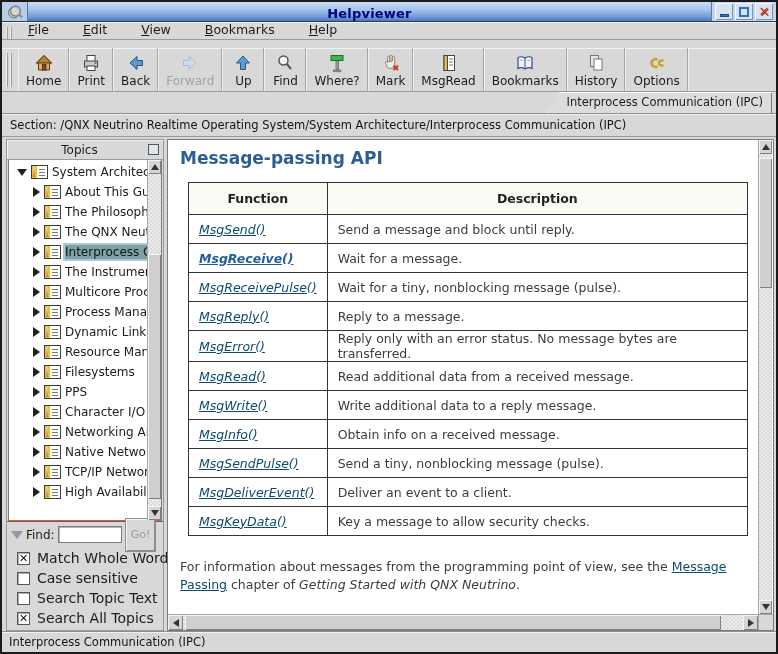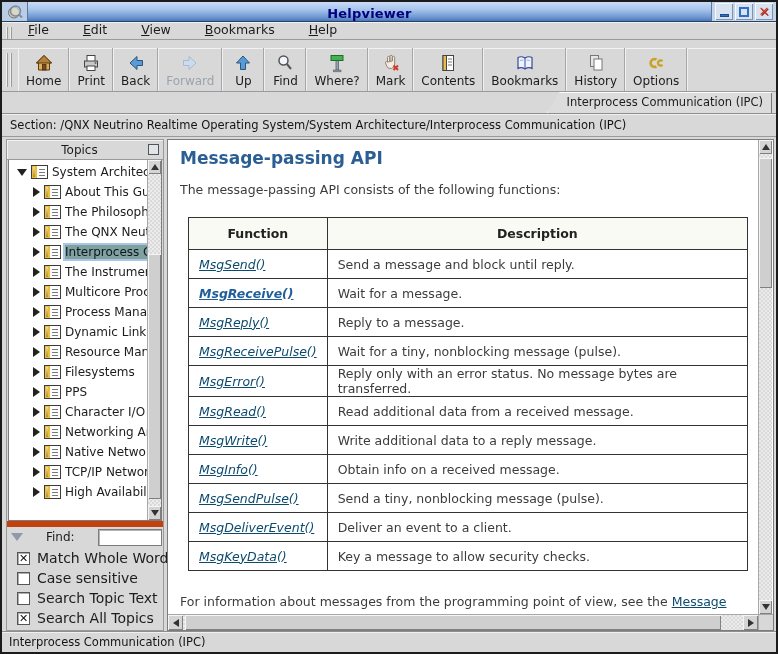--- a/index.html
+++ b/index.html
@@ -99,22 +99,22 @@
     background:repeating-conic-gradient(#ececec 0 25%, #dadada 0 50%) 0 0/4px 4px; }
   .sb-thumb { position:absolute; left:0; right:0; background:#cfcfcf;
     box-shadow:inset 1px 1px 0 #f4f4f4, inset -1px -1px 0 #808080; }
   .arr { width:0; height:0; border-style:solid; }
   .arr.up    { border-width:0 4px 6px 4px; border-color:transparent transparent #333 transparent; }
   .arr.down  { border-width:6px 4px 0 4px; border-color:#333 transparent transparent transparent; }
   .arr.left  { border-width:4px 6px 4px 0; border-color:transparent #333 transparent transparent; }
   .arr.rightA{ border-width:4px 0 4px 6px; border-color:transparent transparent transparent #333; }
 
   
-  .findrow { height:26px; display:flex; align-items:center; gap:23px; padding:0 4px;
-    border-top:6px solid #c2410c; }
+  .findrow { height:26px; display:flex; align-items:center; gap:3px; padding:0 4px;
+    border-top:1px solid #c2410c; }
   .find-tri { width:0;height:0;border-style:solid; border-width:8px 6px 0 6px;
     border-color:#8f9aa6 transparent transparent transparent; }
   .find-label { font-size:12px; color:#1c1c1c; }
   .find-input { width:64px; height:17px; background:#fff; border:1px solid #7c7c7c;
     box-shadow:inset 1px 1px 0 #b5b5b5; font-size:11px; padding:0 2px;
     font-family:inherit; }
   .go-btn { height:34px; padding:0 5px; font-size:11px; color:#9c9c9c; background:#d8d8d8;
     border:1px solid #8e8e8e; box-shadow:inset 1px 1px 0 #f4f4f4, inset -1px -1px 0 #8a8a8a;
     font-family:inherit; }
   .checks { padding:3px 4px 4px 10px; display:flex; flex-direction:column; gap:4px; }
@@ -262,21 +262,21 @@
     </div>
 
     <div class="tb-btn">
       <svg width="20" height="20" viewBox="0 0 20 20">
         <rect x="5" y="2.5" width="10.5" height="15" fill="#fff" stroke="#444" stroke-width="1"></rect>
         <rect x="5" y="2.5" width="3.5" height="15" fill="#e9bd49" stroke="#444" stroke-width="1"></rect>
         <line x1="10" y1="6" x2="14" y2="6" stroke="#777" stroke-width="1"></line>
         <line x1="10" y1="9" x2="14" y2="9" stroke="#777" stroke-width="1"></line>
         <line x1="10" y1="12" x2="14" y2="12" stroke="#777" stroke-width="1"></line>
       </svg>
-      <span class="tb-label">Contents</span>
+      <span class="tb-label">MsgRead</span>
     </div>
 
     <div class="tb-btn">
       <svg width="20" height="20" viewBox="0 0 20 20">
         <path d="M10 5 C7.5 3.5 4.8 3.5 3 4.6 V15.5 C4.8 14.4 7.5 14.4 10 16 C12.5 14.4 15.2 14.4 17 15.5 V4.6 C15.2 3.5 12.5 3.5 10 5 Z" fill="#eef1ff" stroke="#3a4a9a" stroke-width="1.2"></path>
         <line x1="10" y1="5" x2="10" y2="16" stroke="#3a4a9a" stroke-width="1"></line>
         <line x1="5" y1="7.5" x2="8.5" y2="7" stroke="#8aa" stroke-width=".8"></line>
         <line x1="11.5" y1="7" x2="15" y2="7.5" stroke="#8aa" stroke-width=".8"></line>
       </svg>
       <span class="tb-label">Bookmarks</span>
@@ -439,43 +439,42 @@
         <div class="check-row">
           <span class="checkbox">✕</span>
           <span class="check-label">Search All Topics</span>
         </div>
       </div>
     </div>
 
     <div class="content-wrap">
       <div class="content">
         <h1>Message-passing API</h1>
-        <p class="intro">The message-passing API consists of the following functions:</p>
 
         <table class="fn-table">
           <tbody>
               <tr>
             <th>Function</th>
             <th>Description</th>
           </tr>
           <tr>
             <td class="fn"><span class="link">MsgSend()</span></td>
             <td>Send a message and block until reply.</td>
           </tr>
           <tr>
             <td class="fn"><span class="link strong">MsgReceive()</span></td>
             <td>Wait for a message.</td>
           </tr>
           <tr>
+            <td class="fn"><span class="link">MsgReceivePulse()</span></td>
+            <td>Wait for a tiny, nonblocking message (pulse).</td>
+          </tr>
+          <tr>
             <td class="fn"><span class="link">MsgReply()</span></td>
             <td>Reply to a message.</td>
-          </tr>
-          <tr>
-            <td class="fn"><span class="link">MsgReceivePulse()</span></td>
-            <td>Wait for a tiny, nonblocking message (pulse).</td>
           </tr>
           <tr>
             <td class="fn"><span class="link">MsgError()</span></td>
             <td>Reply only with an error status. No message bytes are transferred.</td>
           </tr>
           <tr>
             <td class="fn"><span class="link">MsgRead()</span></td>
             <td>Read additional data from a received message.</td>
           </tr>
           <tr>

